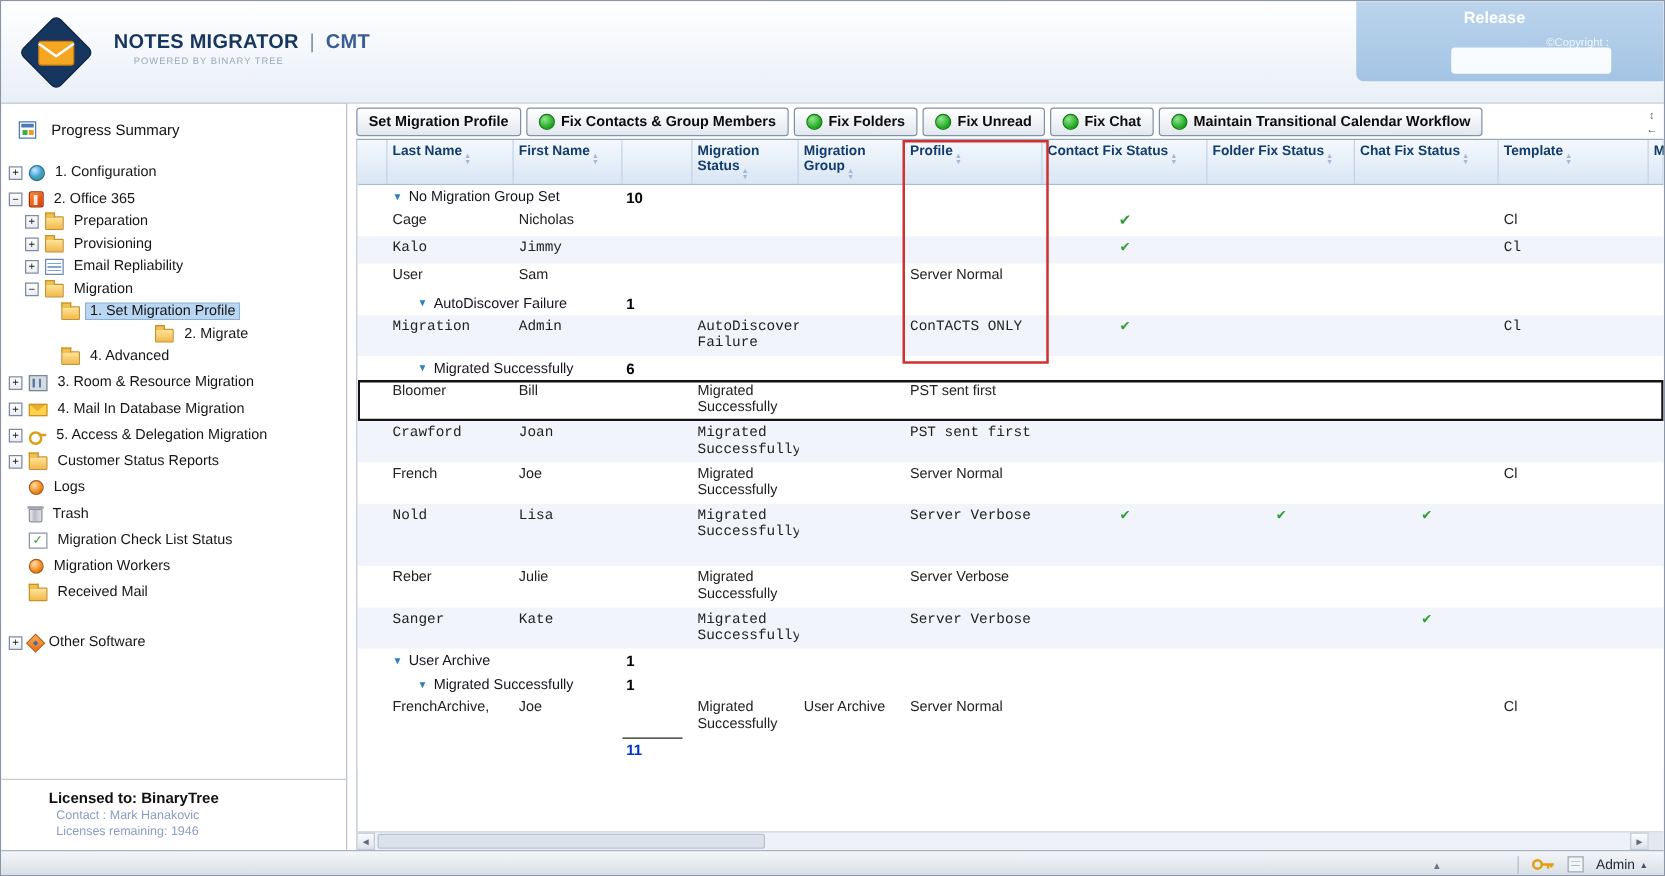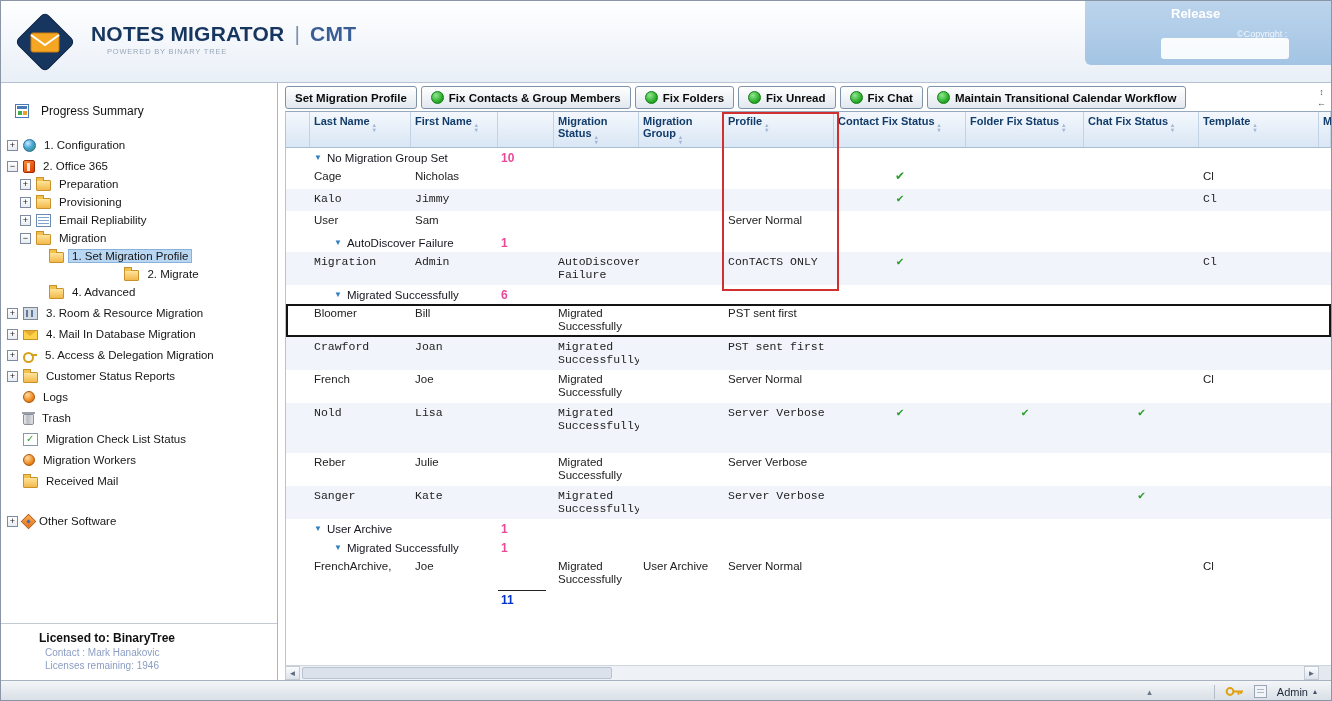--- a/index.html
+++ b/index.html
@@ -4,35 +4,35 @@
 <style>
   * { box-sizing: border-box; margin: 0; padding: 0; }
   html,body { background:#cfd6dd; }
   body { font-family:"Liberation Sans", sans-serif; }
   .app { width:1332px; height:701px; position:relative; background:#fff; overflow:hidden; border:1px solid #8a96a6; }
 
   
   header { height:82px; background:linear-gradient(#ffffff,#e9eff7); border-bottom:1px solid #b6c2d2; display:flex; align-items:center; padding-left:12px; position:relative; }
   .logo { width:64px; height:64px; flex:none; }
   .titles { margin-left:14px; margin-top:-6px; }
-  .app-title { font-size:21px; font-weight:bold; color:#16355f; letter-spacing:.2px; }
+  .app-title { font-size:16px; font-weight:bold; color:#16355f; letter-spacing:.2px; }
   .app-title .t-sep { font-weight:normal; color:#7c91ad; padding:0 4px; }
   .app-title .t-suffix { font-weight:600; color:#3a5d93; }
   .powered { font-size:7.5px; color:#9aa8ba; letter-spacing:.8px; margin:1px 0 0 16px; }
   .header-right { position:absolute; right:0; top:0; width:246px; height:64px; background:linear-gradient(#bcd4ec,#a3c4e4); border-radius:0 0 0 6px; }
   .release { margin:5px 0 0 86px; font-size:13px; font-weight:bold; color:#fff; }
   .copyright { margin:8px 0 0 152px; font-size:9px; color:#f2f7fc; }
   .release-box { position:absolute; left:76px; top:37px; width:128px; height:21px; background:rgba(255,255,255,.92); border-radius:3px; }
 
   
   .main { display:flex; height:597px; }
 
   
   .sidebar { width:277px; flex:none; border-right:1px solid #a8b4c4; background:#fff; display:flex; flex-direction:column; overflow:hidden; }
-  .psum { display:flex; align-items:center; gap:7px; padding:14px 0 6px 12px; font-size:12px; color:#111;margin-top:7px; }
+  .psum { display:flex; align-items:center; gap:7px; padding:14px 0 6px 12px; font-size:12px; color:#111; }
   .tree { margin-top:8px; }
   .titem { display:flex; align-items:center; height:16px; margin-top:2px; font-size:11.5px; color:#161616; white-space:nowrap; cursor:default; }
   .titem.lvl0 { margin-top:5px; }
   .titem.gap { margin-top:24px; }
   .titem .tlabel { padding:1px 3px; }
   .titem.sel .tlabel { background:#b9d6f2; outline:1px solid #8ab1da; padding:0 3px; }
   .exp { width:11px; height:11px; border:1px solid #7e8aa0; background:linear-gradient(#fff,#e8ecf2); color:#222; font-size:9px; line-height:8px; text-align:center; flex:none; margin-right:3px; cursor:pointer; }
   .exp.none { visibility:hidden; cursor:default; }
   .license { margin-top:auto; border-top:1px solid #c2cad4; padding:7px 8px 9px 38px; }
   .lic1 { font-size:12px; font-weight:bold; color:#111; }
@@ -84,21 +84,21 @@
   .grow.selected { box-shadow:inset 0 0 0 2px #141414; }
   .grow.tall { min-height:50px; }
   .drow { min-height:22px; cursor:default; }
   .cell { padding:3px 4px 4px; font-size:11.5px; color:#222; line-height:13px; overflow:hidden; }
   .col-contact_fix, .col-folder_fix, .col-chat_fix { text-align:center; }
   .check { color:#2e9e2e; font-size:12px; }
   .grow.group { min-height:19px; align-items:center; }
   .glabel { grid-column:2/4; display:flex; align-items:center; padding-left:4px; font-size:11.5px; color:#15151f; white-space:nowrap; }
   .glabel.lvl2 { padding-left:24px; }
   .tri { color:#2d7fc1; font-size:8px; margin-right:5px; cursor:pointer; }
-  .gcount { grid-column:4/5; font-weight:bold; color:#ec4899; font-size:12px; text-align:left; padding:1px 0 0 3px; }
+  .gcount { grid-column:4/5; font-weight:bold; color:#000000; font-size:12px; text-align:left; padding:1px 0 0 3px; }
   .grow.totalrow { min-height:26px; }
   .tcount { grid-column:4/5; margin-right:8px; border-top:1px solid #222; font-weight:bold; color:#0033cc; font-size:12px; padding:2px 0 6px 3px; }
   .annotation { position:absolute; left:436px; top:0; width:117px; height:179px; border:2px solid #d03030; pointer-events:none; }
 
   .hscroll { margin-left:7px; display:flex; align-items:stretch; background:#eef1f6; border-top:1px solid #cdd5de; }
   .harrow { width:15px; flex:none; background:linear-gradient(#fafcfe,#dde3ea); border:1px solid #c2cad4; color:#5a6b7e; font-size:8px; line-height:13px; text-align:center; cursor:pointer; }
   .htrack { flex:1; position:relative; }
   .hthumb { position:absolute; left:2px; top:1px; bottom:1px; width:310px; background:#dbe2ec; border:1px solid #b8c2d0; border-radius:2px; cursor:grab; }
   .hcorner { width:12px; flex:none; background:#e4e9f0; }
 

